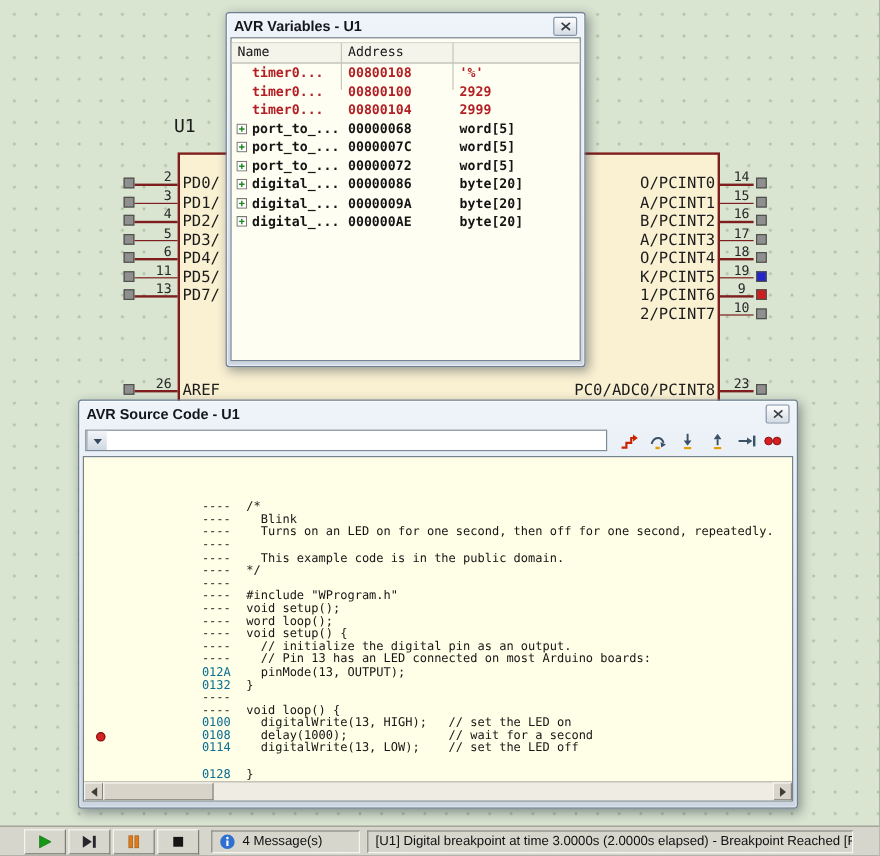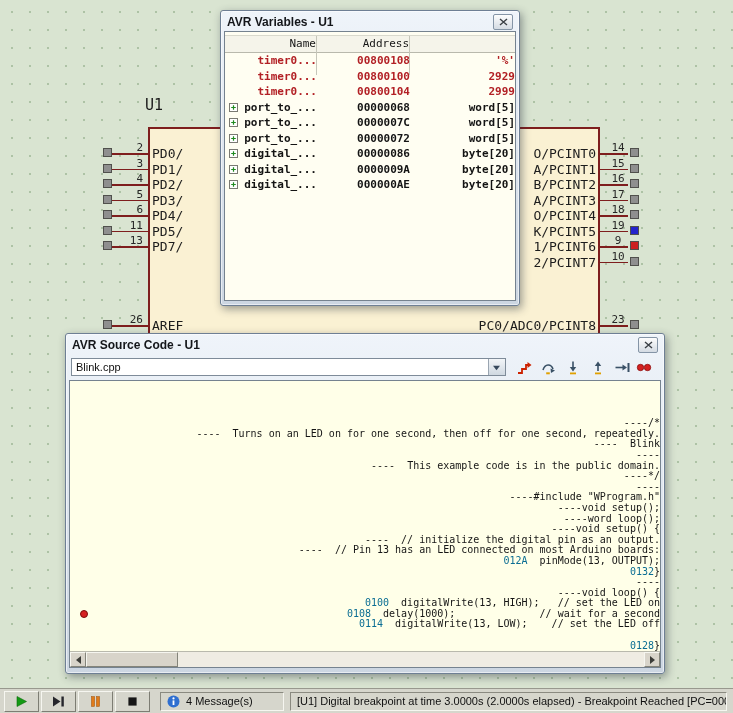--- a/index.html
+++ b/index.html
@@ -38,24 +38,24 @@
   .win{position:absolute;background:linear-gradient(#eff4fa,#ccd6e2);
        border:1px solid #6e7f94;border-radius:3px;
        box-shadow:2px 3px 9px rgba(35,45,55,.45), inset 0 0 0 1px rgba(255,255,255,.55);
        padding:2px 3px 3px;box-sizing:border-box;}
   .titlebar{height:18px;display:flex;align-items:center;padding:0 3px;}
   .title{flex:1;font:600 12px "Liberation Sans",sans-serif;color:#14161a;
          white-space:nowrap;overflow:hidden;}
   .close-btn{width:18px;height:14px;background:linear-gradient(#fdfdfd,#d4dbe3);
              border:1px solid #8494a6;border-radius:2px;display:flex;align-items:center;
              justify-content:center;cursor:default;}
-  .client{border:1px solid #75828f;box-sizing:border-box;position:relative;overflow:hidden;text-align:right;}
+  .client{border:1px solid #75828f;box-sizing:border-box;position:relative;overflow:hidden;}
 
   
-  #var-win{left:220px;top:10px;width:300px;height:296px;}
+  #var-win{left:188px;top:10px;width:300px;height:296px;}
   .var-client{height:calc(100% - 19px);background:#fffef2;padding-top:3px;}
   .vheader{display:grid;grid-template-columns:92px 93px auto;height:16px;
            background:#f5f4ea;border-top:1px solid #d9d9cd;border-bottom:1px solid #b9b9ad;
            font:11px "DejaVu Sans Mono",monospace;color:#151515;}
   .vh{padding:1px 0 0 5px;border-right:1px solid #c6c6ba;overflow:hidden;white-space:nowrap;}
   .vh.last{border-right:none;margin-top:38px;}
   .vrow{display:grid;grid-template-columns:17px 75px 93px auto;height:15.5px;align-items:center;
         font:bold 11px "DejaVu Sans Mono",monospace;color:#141414;white-space:nowrap;}
   .vrow.v-red{color:#b22025;}
   .plusbox{visibility:hidden;margin-left:4px;width:9px;height:9px;line-height:0;}
@@ -95,21 +95,21 @@
   .sb-track{flex:1;position:relative;}
   .sb-thumb{position:absolute;left:0;top:0;width:92px;height:100%;background:#d8d4ca;
             border:1px solid;border-color:#f6f6f0 #84847a #84847a #f6f6f0;box-sizing:border-box;}
   .tri{width:0;height:0;}
   .tri-left{border-top:4px solid transparent;border-bottom:4px solid transparent;border-right:5px solid #3c3c38;}
   .tri-right{border-top:4px solid transparent;border-bottom:4px solid transparent;border-left:5px solid #3c3c38;}
 
   
   #ctrl-bar{position:absolute;left:0;top:688px;width:733px;height:25px;background:#d6d6cc;
             border-top:1px solid #98988e;box-sizing:border-box;display:flex;align-items:center;
-            padding:0 4px;}
+            padding:0 20px;}
   .cbtn{width:33px;height:19px;margin-right:2px;background:#d6d6cc;border:1px solid;
         border-color:#f6f6f0 #7d7d73 #7d7d73 #f6f6f0;display:flex;align-items:center;justify-content:center;}
   .panel{height:19px;border:1px solid;border-color:#8a8a80 #f6f6f0 #f6f6f0 #8a8a80;
          display:flex;align-items:center;padding:0 6px;font:11px "Liberation Sans",sans-serif;
          color:#101010;background:#d6d6cc;box-sizing:border-box;white-space:nowrap;overflow:hidden;}
   .panel-info{width:124px;margin-left:8px;}
   .panel-status{flex:1;margin-left:6px;margin-right:2px;}
   .info-icon{margin-right:6px;line-height:0;}
 </style>
 </head>
@@ -385,21 +385,20 @@
       <span class="title">AVR Source Code - U1</span>
       <span class="close-btn">
         <svg width="9" height="8" viewBox="0 0 9 8">
             <path d="M1,1 L8,7 M8,1 L1,7" stroke="#3a3f45" stroke-width="1.4" fill="none"></path>
           </svg>
       </span>
     </div>
 
     <div class="toolbar">
       <div class="combo">
-        <span class="combo-text">Blink.cpp</span>
         <span class="combo-arrow">
           <svg width="9" height="7" viewBox="0 0 10 8">
               <polygon points="1,2 9,2 5,7" fill="#36485c"></polygon>
             </svg>
         </span>
       </div>
 
       <span class="tbtn first">
         <svg width="16" height="15" viewBox="0 0 16 15">
           <path d="M2,13 H6 V9 H10 V5 H13" stroke="#cc2200" stroke-width="1.8" fill="none"></path>
@@ -445,26 +444,26 @@
     <div class="client src-client">
       <div class="code">
 
           <div class="code-line">
             
             <span class="body"><span class="gutter">----</span><span class="ctext">/*</span></span>
           </div>
 
           <div class="code-line">
             
+            <span class="body"><span class="gutter">----</span><span class="ctext">  Blink</span></span>
+          </div>
+
+          <div class="code-line">
+            
             <span class="body"><span class="gutter">----</span><span class="ctext">  Turns on an LED on for one second, then off for one second, repeatedly.</span></span>
-          </div>
-
-          <div class="code-line">
-            
-            <span class="body"><span class="gutter">----</span><span class="ctext">  Blink</span></span>
           </div>
 
           <div class="code-line">
             
             <span class="body"><span class="gutter">----</span><span class="ctext"></span></span>
           </div>
 
           <div class="code-line">
             
             <span class="body"><span class="gutter">----</span><span class="ctext">  This example code is in the public domain.</span></span>

